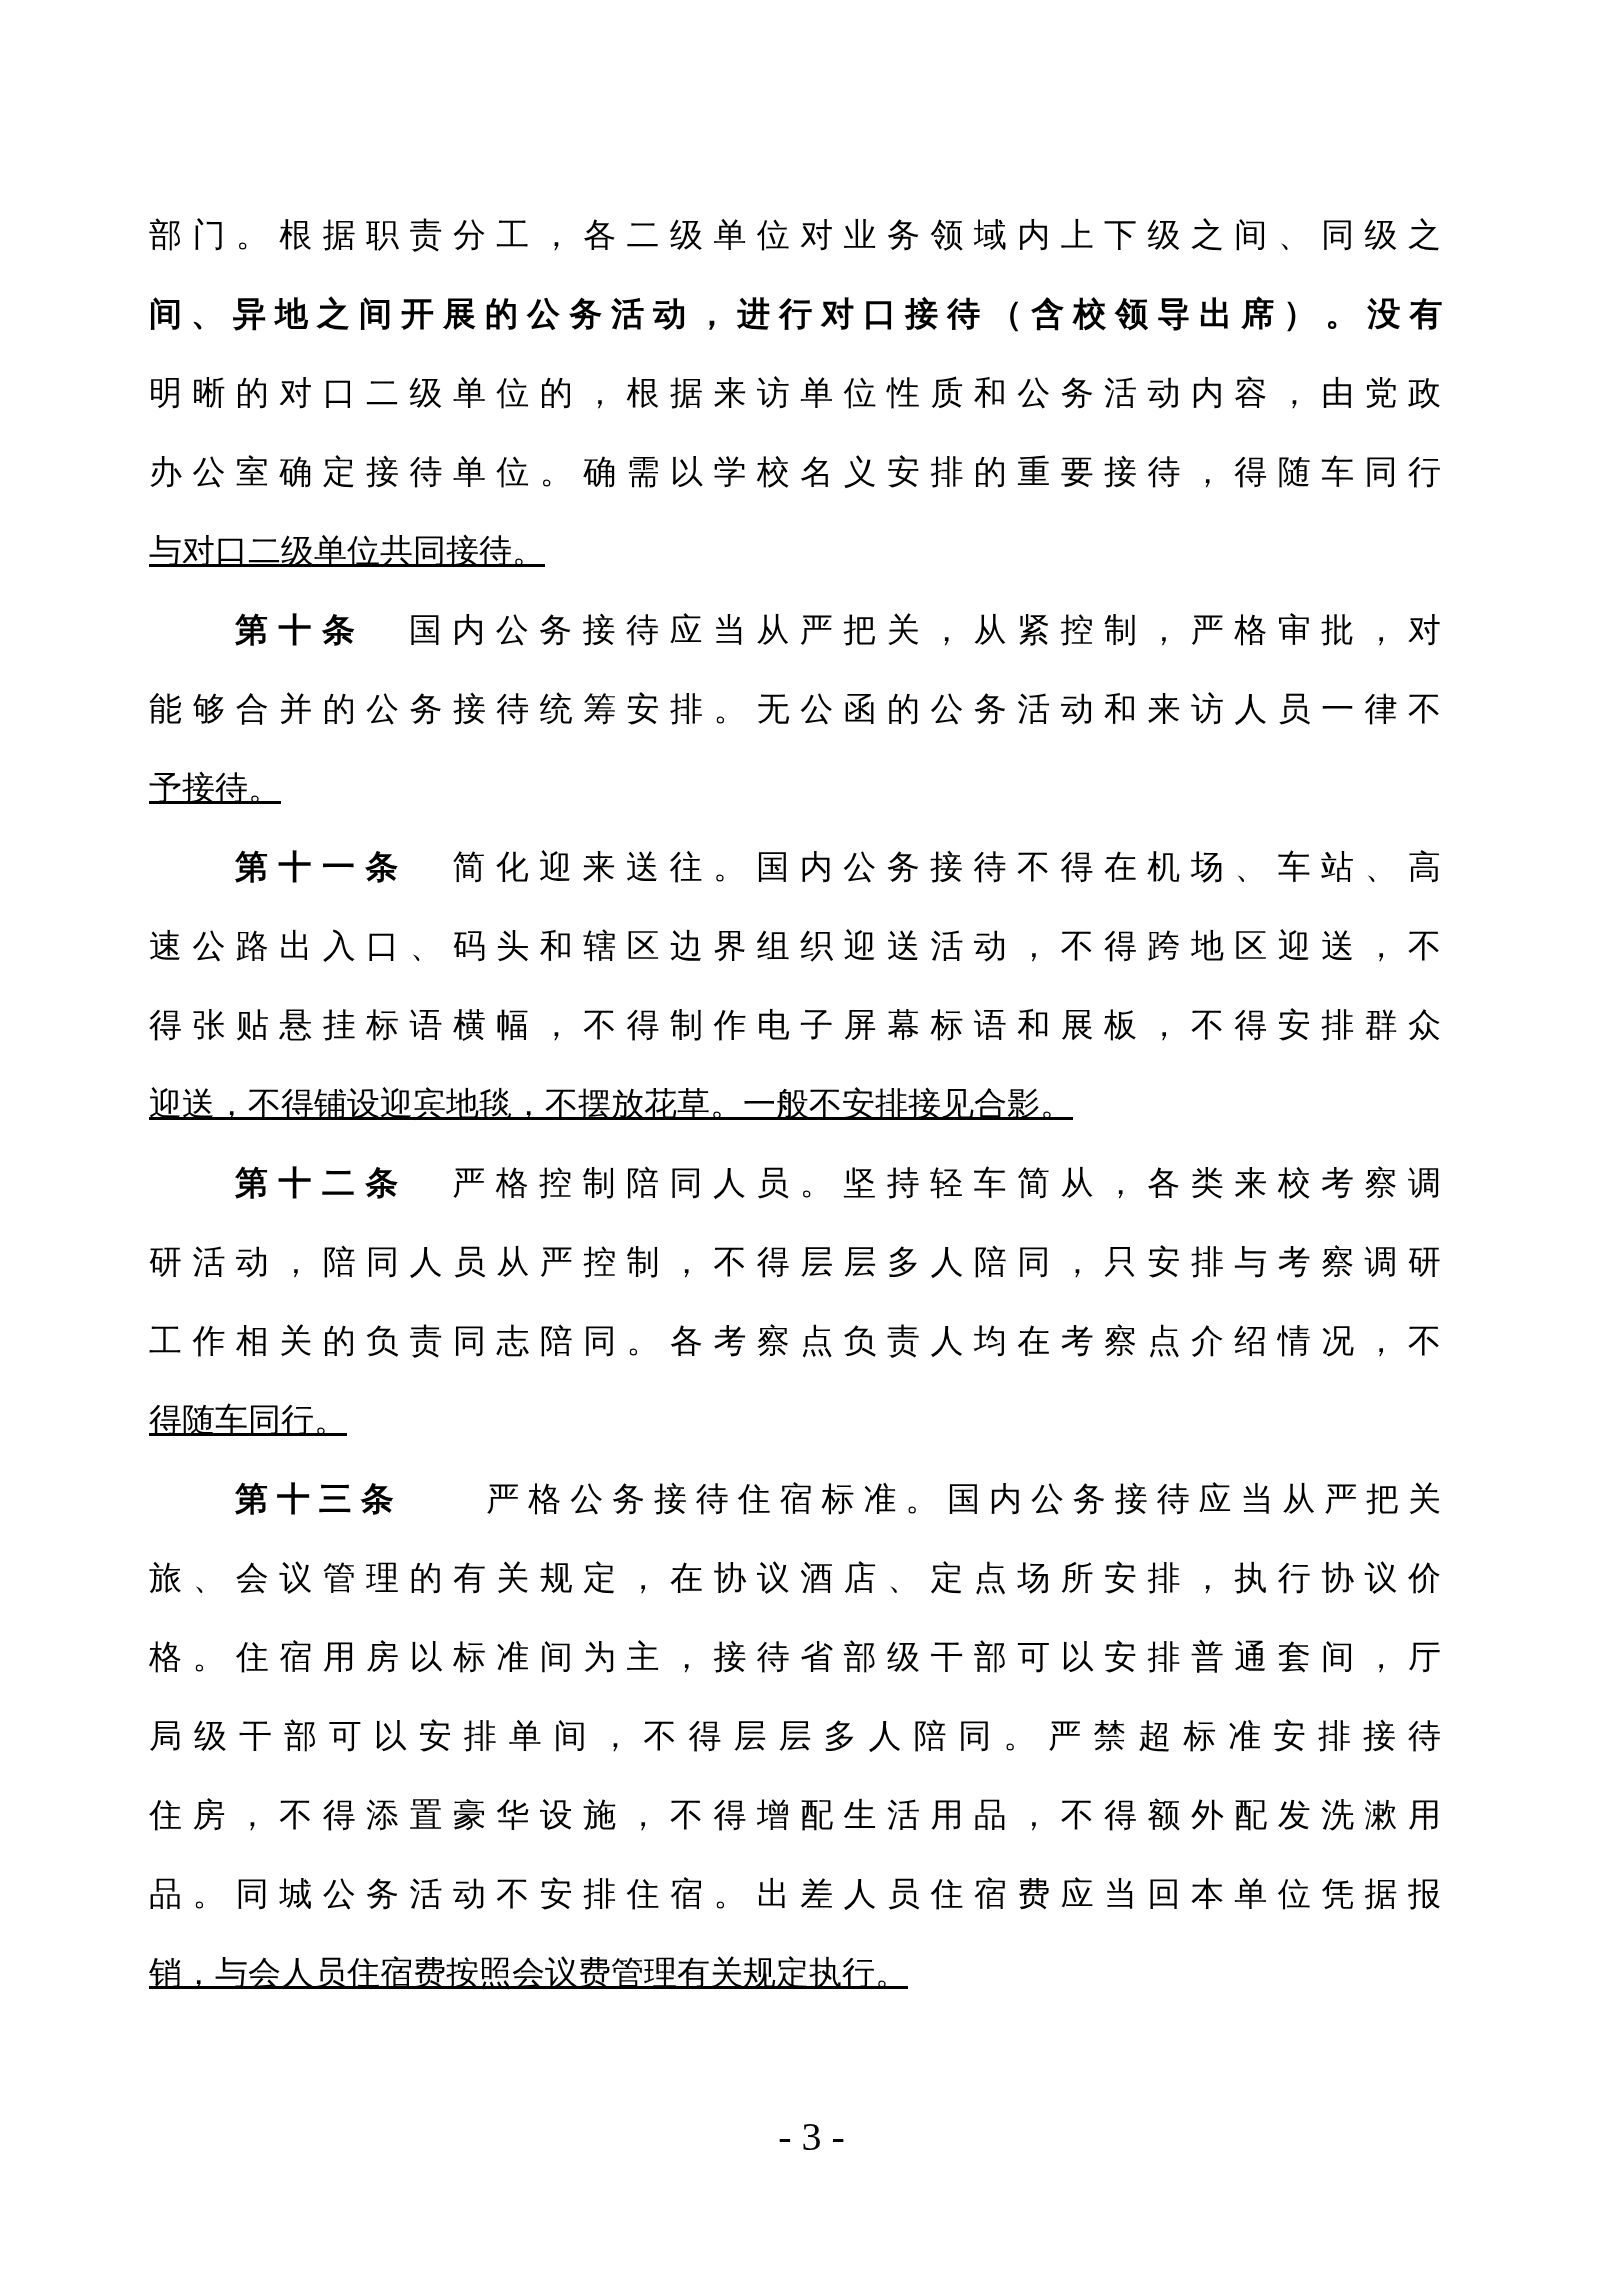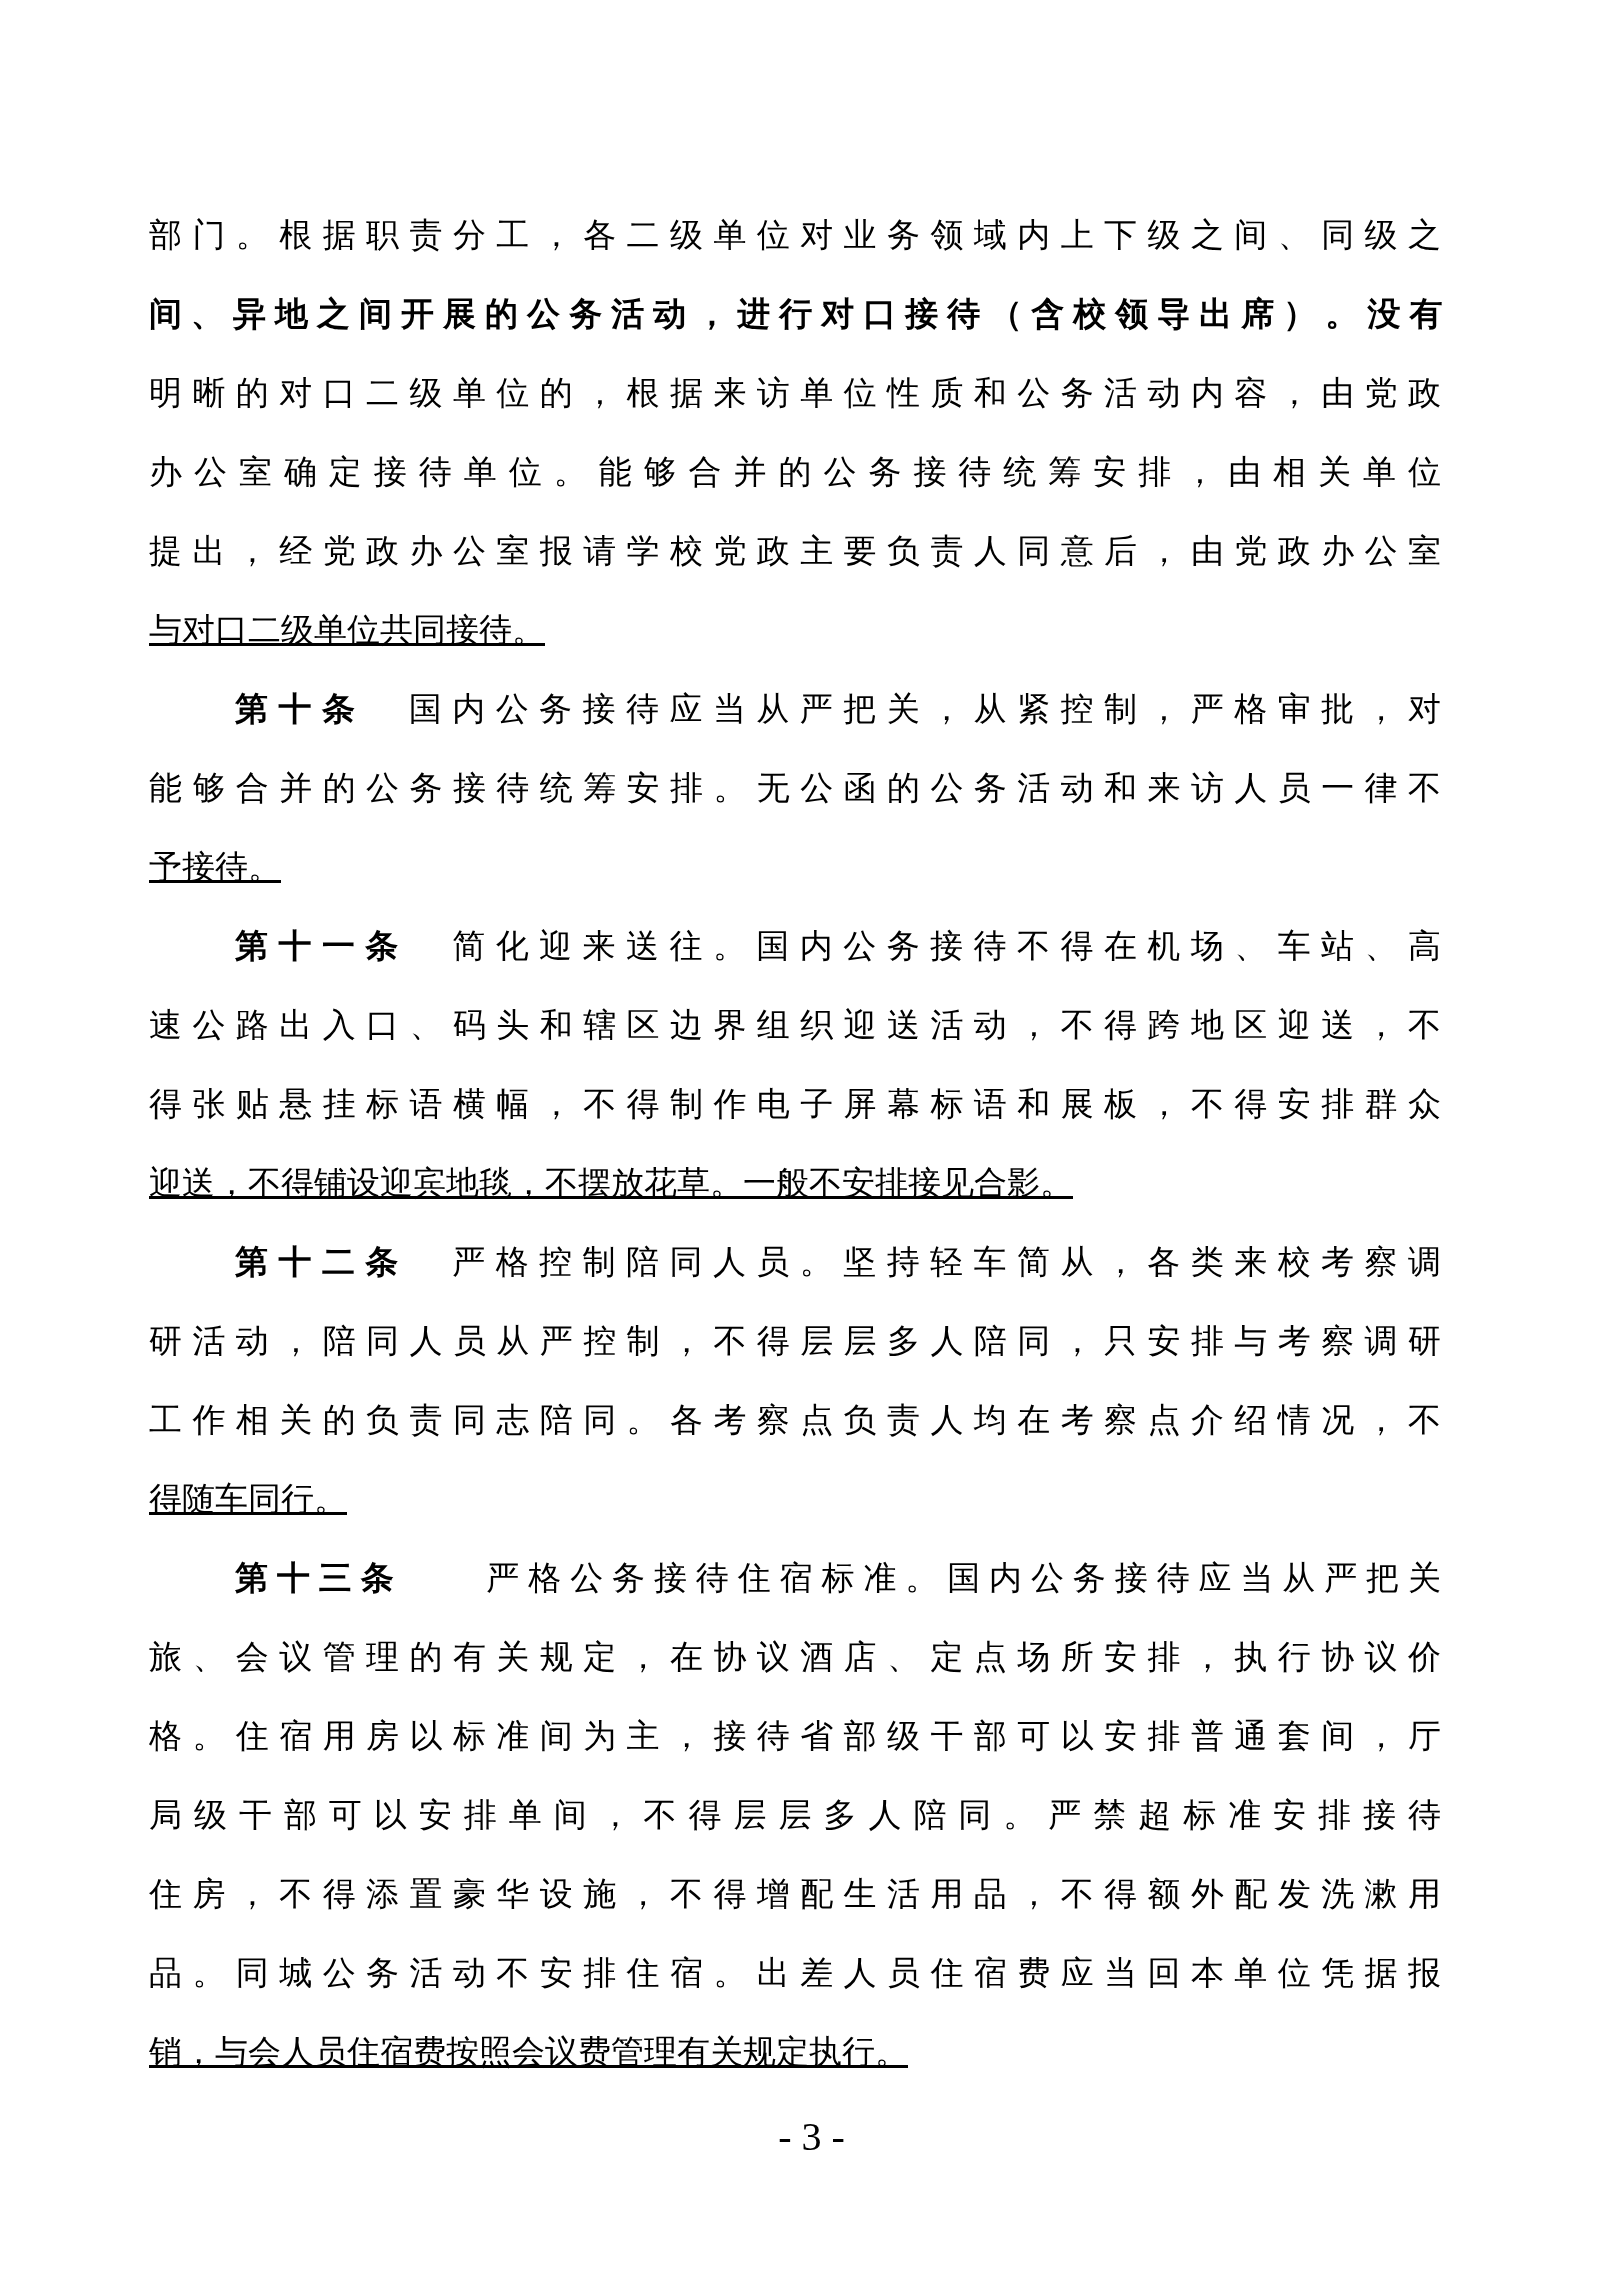--- a/index.html
+++ b/index.html
@@ -63,22 +63,21 @@
   }
 </style>
 </head>
 <body>
 
 <div class="page">
   <div class="body-block">
       <div class="line">部门。根据职责分工，各二级单位对业务领域内上下级之间、同级之</div>
       <div class="line tight">间、异地之间开展的公务活动，进行对口接待（含校领导出席）。没有</div>
       <div class="line">明晰的对口二级单位的，根据来访单位性质和公务活动内容，由党政</div>
-      <div class="line">办公室确定接待单位。能够合并的公务接待统筹安排，由相关单位</div>
-      <div class="line">提出，经党政办公室报请学校党政主要负责人同意后，由党政办公室</div>
+      <div class="line">办公室确定接待单位。确需以学校名义安排的重要接待，得随车同行</div>
       <div class="line short">与对口二级单位共同接待。</div>
       <div class="line indent"><span class="hd">第十条</span><span>　国内公务接待应当从严把关，从紧控制，严格审批，对</span></div>
       <div class="line">能够合并的公务接待统筹安排。无公函的公务活动和来访人员一律不</div>
       <div class="line short">予接待。</div>
       <div class="line indent"><span class="hd">第十一条</span><span>　简化迎来送往。国内公务接待不得在机场、车站、高</span></div>
       <div class="line">速公路出入口、码头和辖区边界组织迎送活动，不得跨地区迎送，不</div>
       <div class="line">得张贴悬挂标语横幅，不得制作电子屏幕标语和展板，不得安排群众</div>
       <div class="line short">迎送，不得铺设迎宾地毯，不摆放花草。一般不安排接见合影。</div>
       <div class="line indent"><span class="hd">第十二条</span><span>　严格控制陪同人员。坚持轻车简从，各类来校考察调</span></div>
       <div class="line">研活动，陪同人员从严控制，不得层层多人陪同，只安排与考察调研</div>

